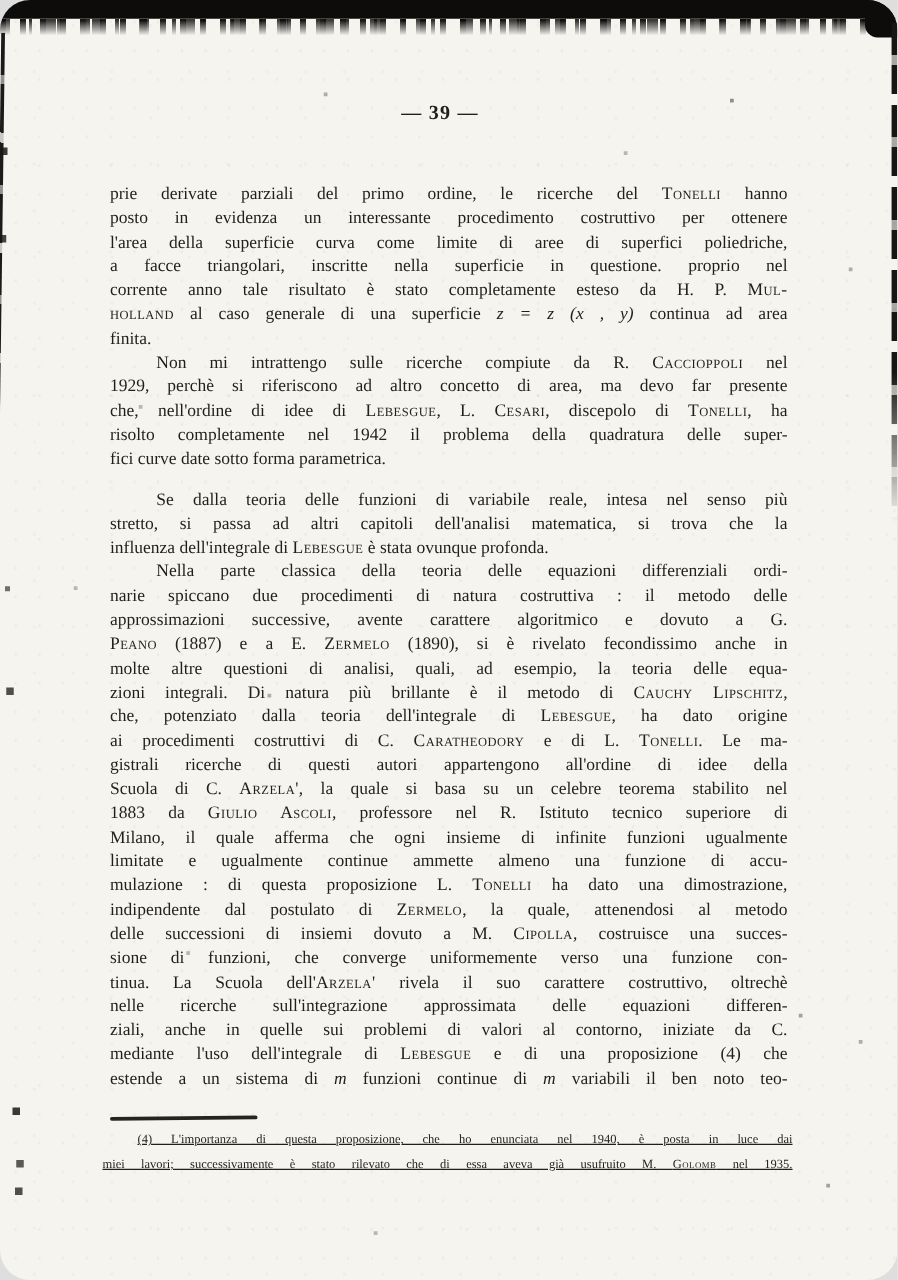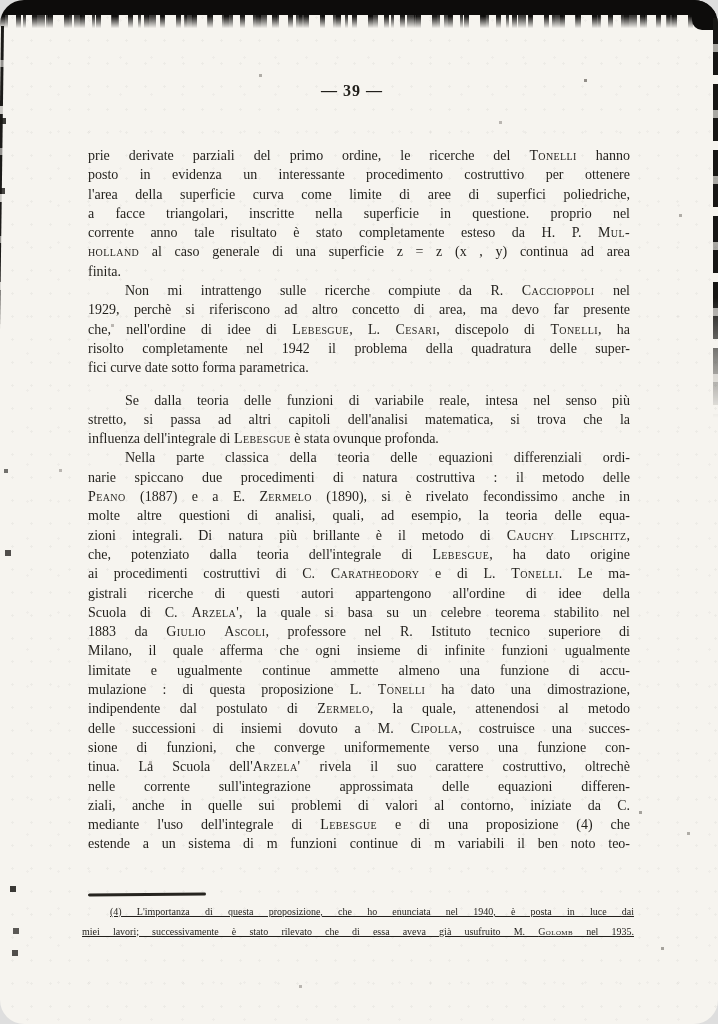--- a/index.html
+++ b/index.html
@@ -73,21 +73,21 @@
   }
   .text-block {
     position:absolute; top:146px; left:88px; width:542px;
     font-size:14px;
   }
   .line { line-height:19.3px; text-align:justify; text-align-last:justify; }
   .line.nj { text-align-last:left; }
   .line.indent { padding-left:37px; }
   .para.gap { margin-top:13px; }
   .sc { font-variant:small-caps; letter-spacing:.4px; }
-  .it { }
+  .it { font-style:italic; }
   .footnote-rule {
     position:absolute; top:893px; left:88px; width:118px; height:3px;
     background:#26241f; border-radius:2px; transform:rotate(-0.5deg);
   }
   .footnote {
     position:absolute; top:902px; left:82px; width:552px;
     font-size:10px;
     text-decoration:underline;
   }
   .fline { line-height:19.5px; text-align:justify; text-align-last:justify; }
@@ -124,36 +124,37 @@
         <div class="line nj">fici curve date sotto forma parametrica.</div>
       </div>
       <div class="para gap">
         <div class="line indent">Se dalla teoria delle funzioni di variabile reale, intesa nel senso più</div>
         <div class="line">stretto, si passa ad altri capitoli dell'analisi matematica, si trova che la</div>
         <div class="line nj">influenza dell'integrale di <span class="sc">Lebesgue</span> è stata ovunque profonda.</div>
       </div>
       <div class="para">
         <div class="line indent">Nella parte classica della teoria delle equazioni differenziali ordi-</div>
         <div class="line">narie spiccano due procedimenti di natura costruttiva : il metodo delle</div>
+        <div class="line">approssimazioni successive, avente carattere algoritmico e dovuto a G.</div>
         <div class="line"><span class="sc">Peano</span> (1887) e a E. <span class="sc">Zermelo</span> (1890), si è rivelato fecondissimo anche in</div>
         <div class="line">molte altre questioni di analisi, quali, ad esempio, la teoria delle equa-</div>
         <div class="line">zioni integrali. Di natura più brillante è il metodo di <span class="sc">Cauchy Lipschitz</span>,</div>
         <div class="line">che, potenziato dalla teoria dell'integrale di <span class="sc">Lebesgue</span>, ha dato origine</div>
         <div class="line">ai procedimenti costruttivi di C. <span class="sc">Caratheodory</span> e di L. <span class="sc">Tonelli</span>. Le ma-</div>
         <div class="line">gistrali ricerche di questi autori appartengono all'ordine di idee della</div>
         <div class="line">Scuola di C. <span class="sc">Arzela'</span>, la quale si basa su un celebre teorema stabilito nel</div>
         <div class="line">1883 da <span class="sc">Giulio Ascoli</span>, professore nel R. Istituto tecnico superiore di</div>
         <div class="line">Milano, il quale afferma che ogni insieme di infinite funzioni ugualmente</div>
         <div class="line">limitate e ugualmente continue ammette almeno una funzione di accu-</div>
         <div class="line">mulazione : di questa proposizione L. <span class="sc">Tonelli</span> ha dato una dimostrazione,</div>
         <div class="line">indipendente dal postulato di <span class="sc">Zermelo</span>, la quale, attenendosi al metodo</div>
         <div class="line">delle successioni di insiemi dovuto a M. <span class="sc">Cipolla</span>, costruisce una succes-</div>
         <div class="line">sione di funzioni, che converge uniformemente verso una funzione con-</div>
         <div class="line">tinua. La Scuola dell'<span class="sc">Arzela'</span> rivela il suo carattere costruttivo, oltrechè</div>
-        <div class="line">nelle corrente sull'integrazione approssimata delle equazioni differen-</div>
+        <div class="line">nelle ricerche sull'integrazione approssimata delle equazioni differen-</div>
         <div class="line">ziali, anche in quelle sui problemi di valori al contorno, iniziate da C.</div>
         <div class="line">mediante l'uso dell'integrale di <span class="sc">Lebesgue</span> e di una proposizione (4) che</div>
         <div class="line">estende a un sistema di <span class="it">m</span> funzioni continue di <span class="it">m</span> variabili il ben noto teo-</div>
       </div>
     </div>
 
   <div class="footnote-rule"></div>
   <div class="footnote">
       <div class="fline indent">(4) L'importanza di questa proposizione, che ho enunciata nel 1940, è posta in luce dai</div>
       <div class="fline">miei lavori; successivamente è stato rilevato che di essa aveva già usufruito M. <span class="sc">Golomb</span> nel 1935.</div>

